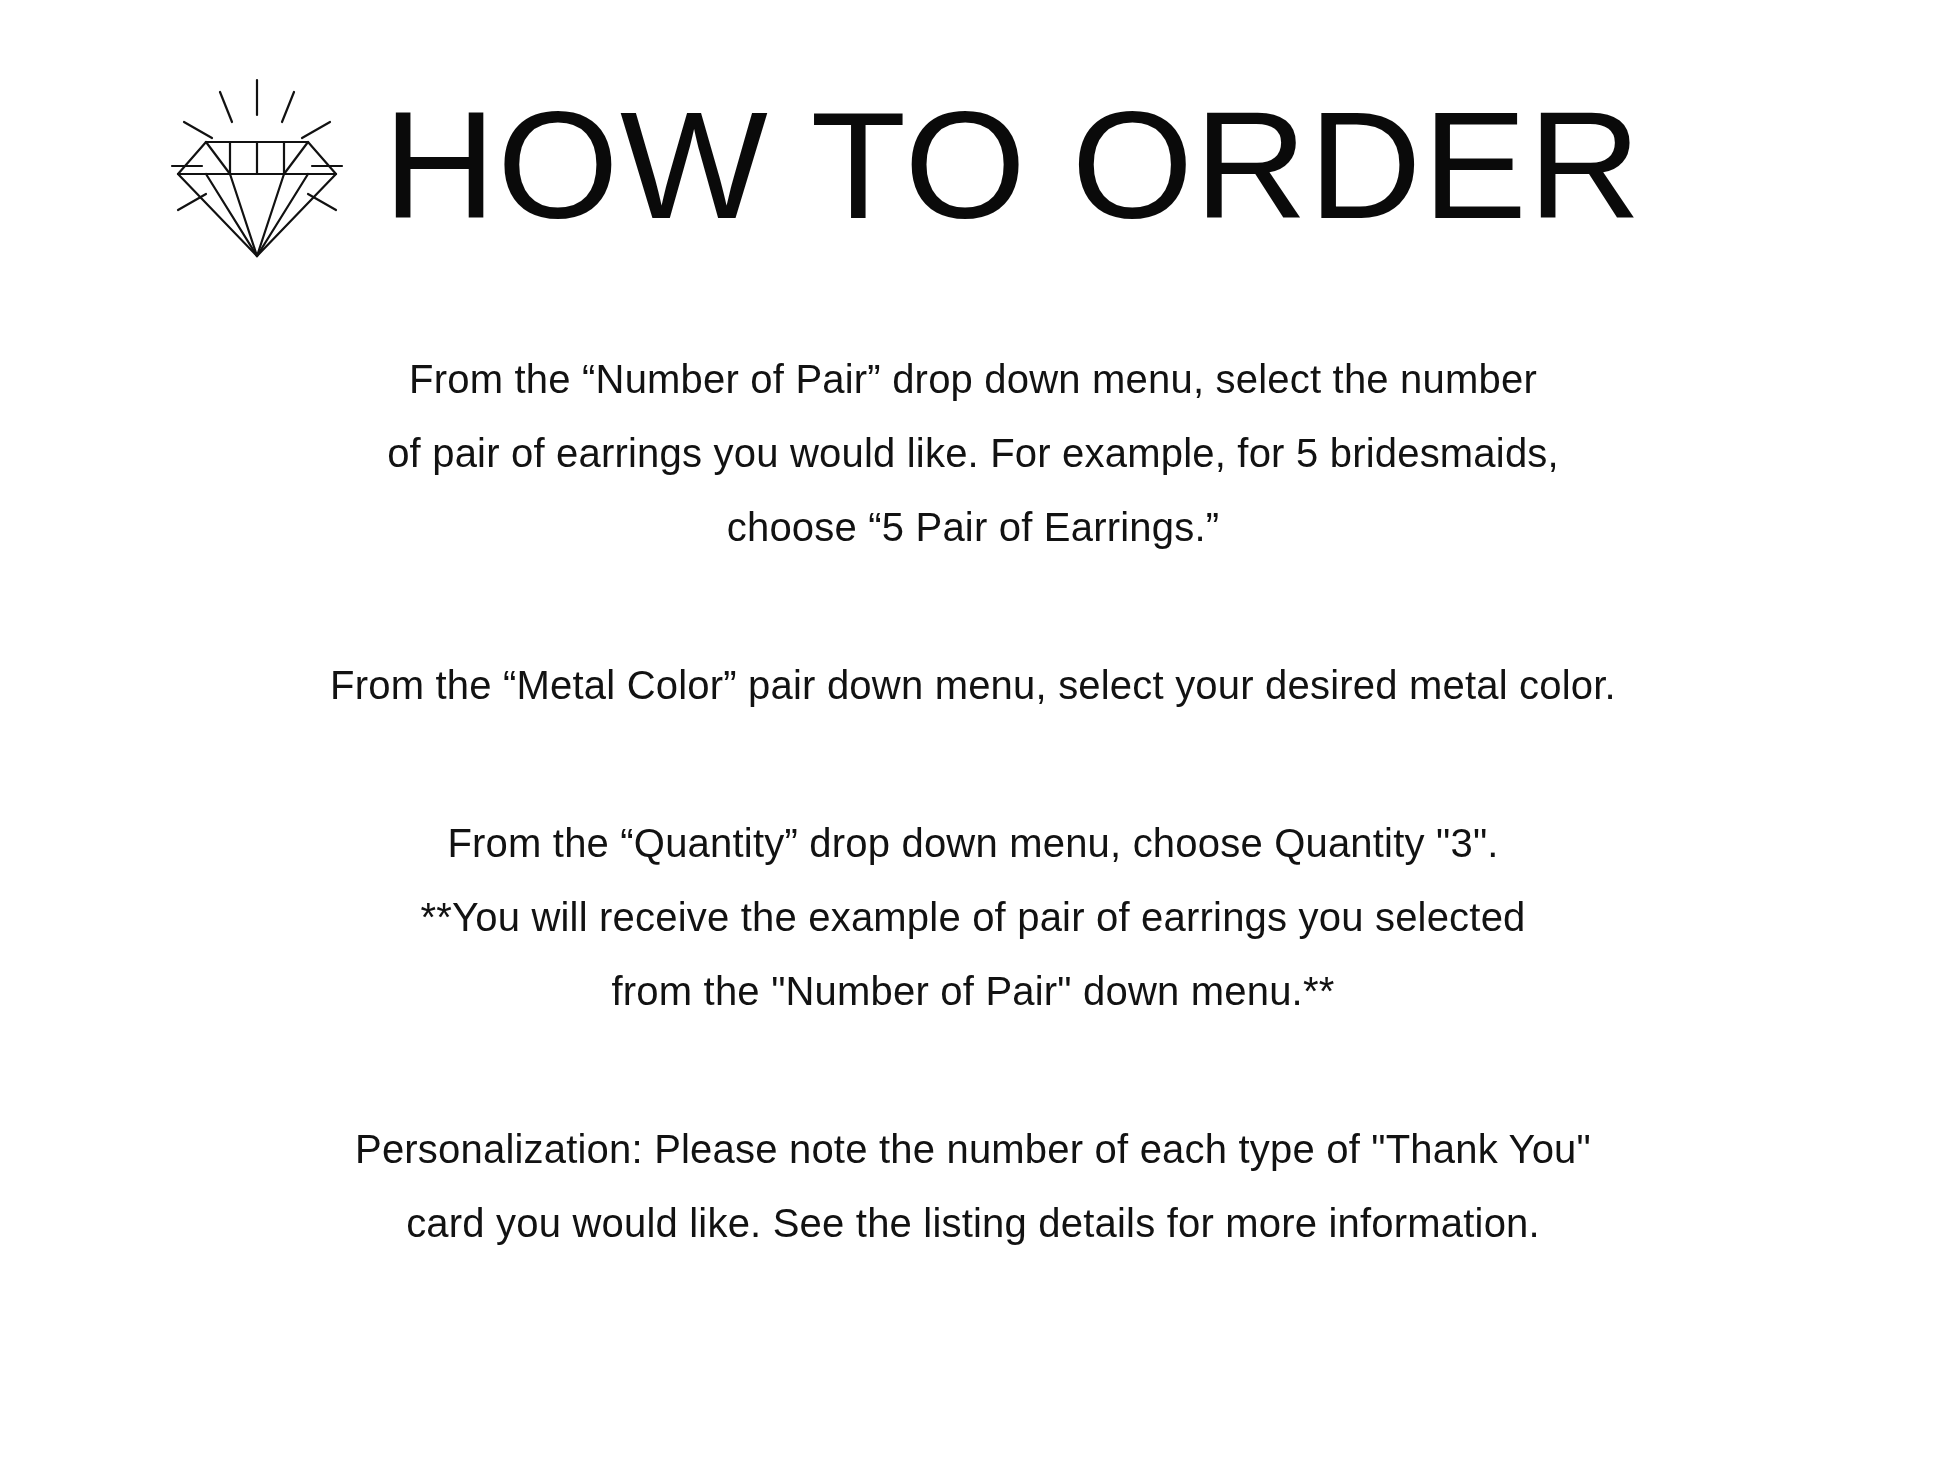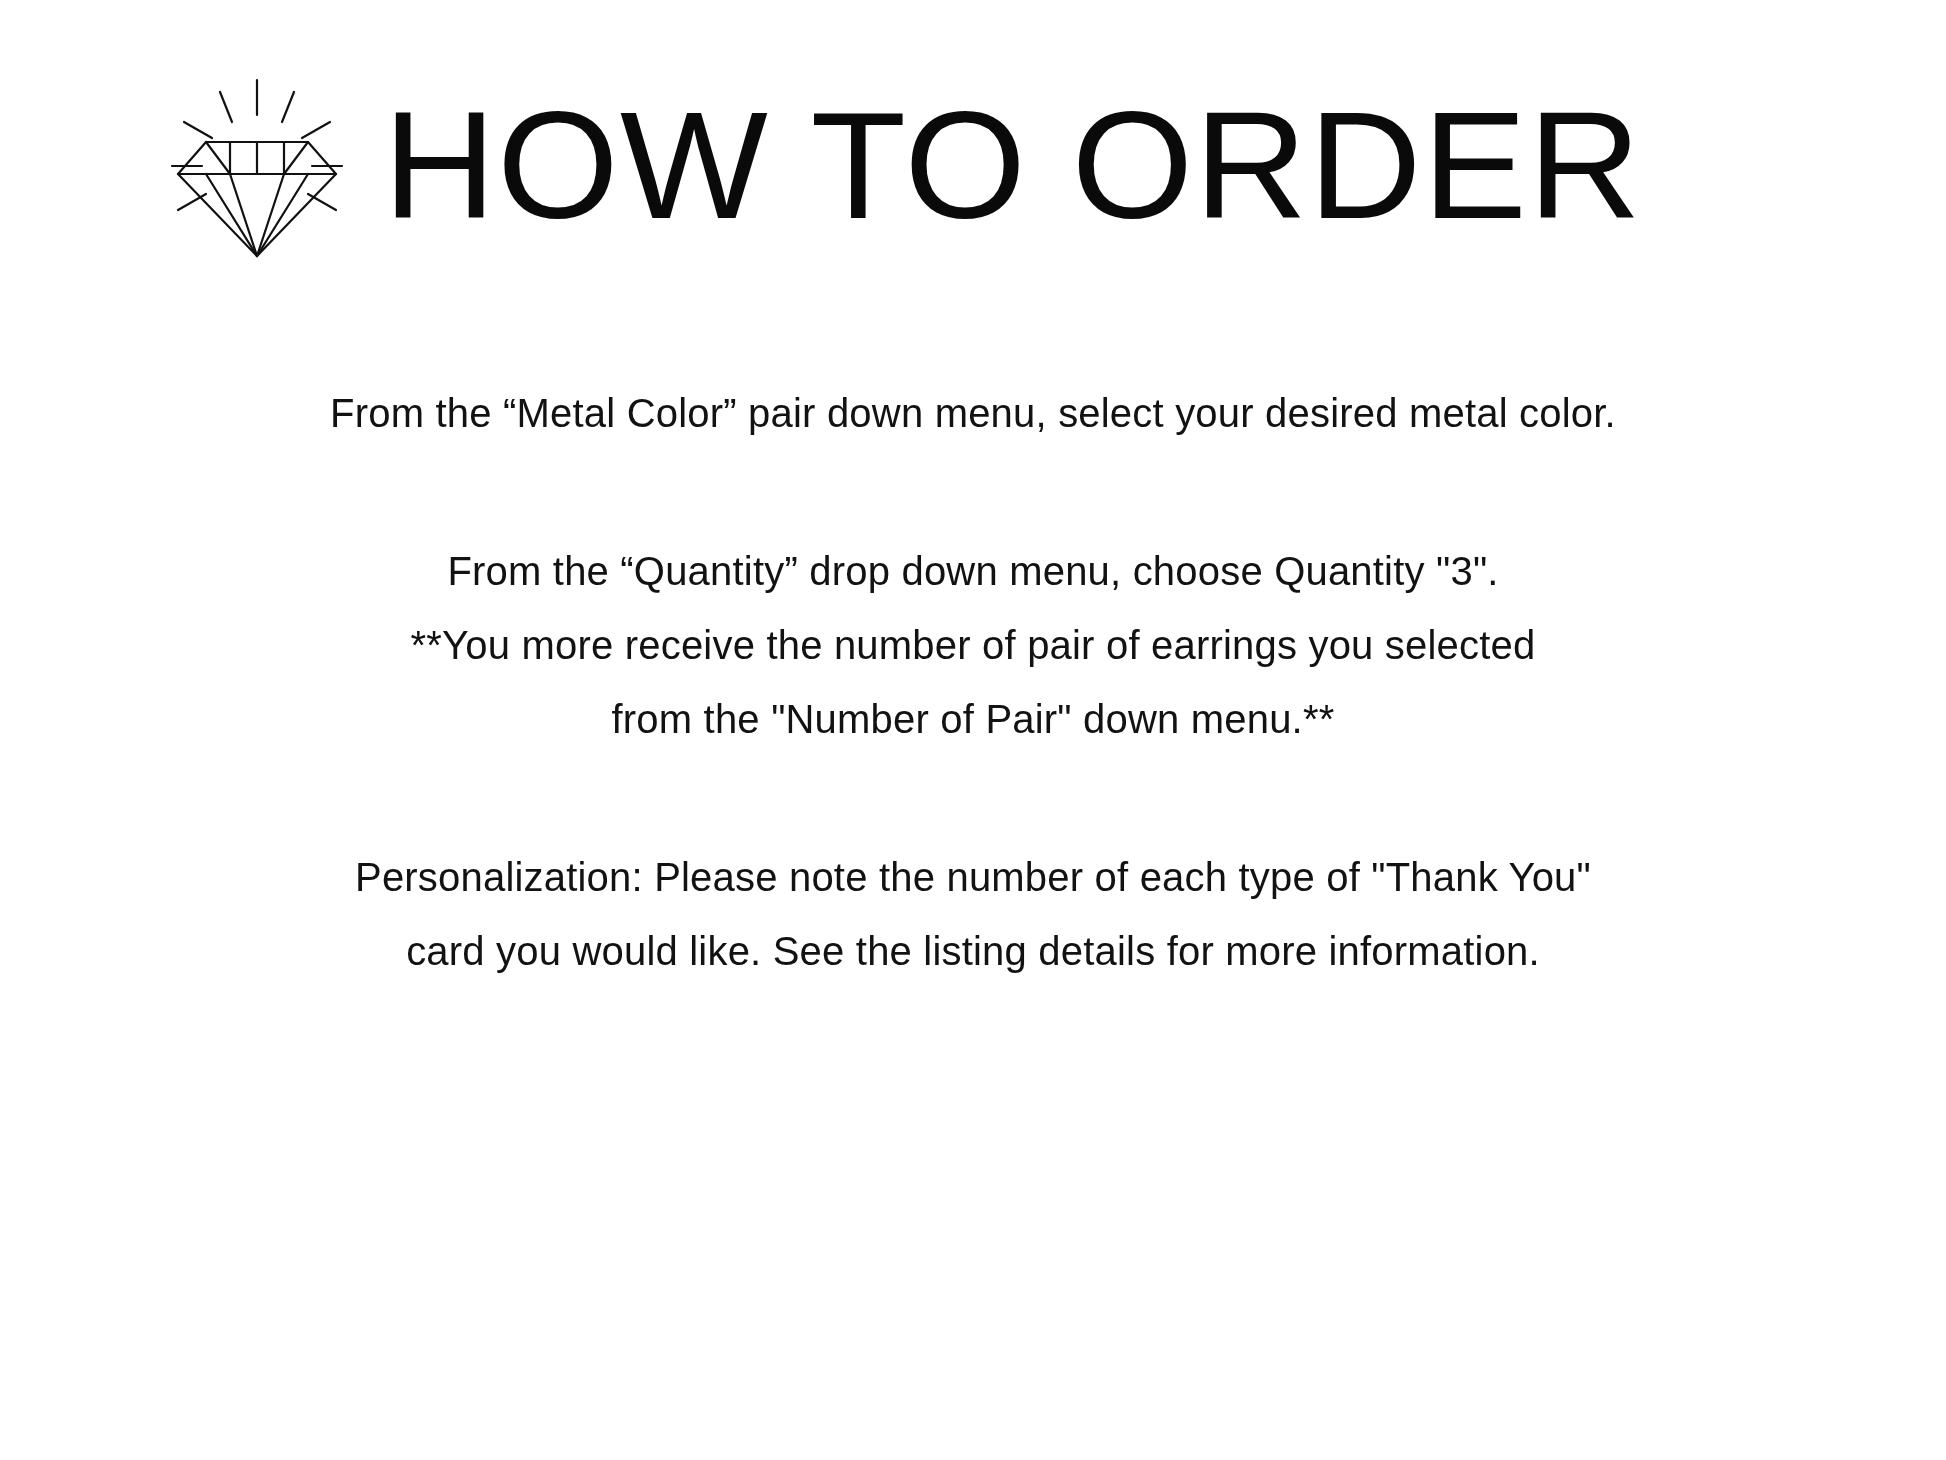--- a/index.html
+++ b/index.html
@@ -109,32 +109,37 @@
           <line x1="56" y1="104" x2="107" y2="186"></line>
           <line x1="158" y1="104" x2="107" y2="186"></line>
         </g>
       </svg>
     </div>
     <div class="title">HOW TO ORDER</div>
   </div>
 
   <div class="content">
 
+    <div class="para">
+      <div class="line">From the “Number of Pair” drop down menu, select the number</div>
+      <div class="line">of pair of earrings you would like. For example, for 5 bridesmaids,</div>
+      <div class="line">choose “5 Pair of Earrings.”</div>
+    </div>
 
     <div class="gap-lg"></div>
 
     <div class="para">
       <div class="line">From the “Metal Color” pair down menu, select your desired metal color.</div>
     </div>
 
     <div class="gap-lg"></div>
 
     <div class="para">
       <div class="line">From the “Quantity” drop down menu, choose Quantity "3".</div>
-      <div class="line">**You more receive the number of pair of earrings you selected</div>
+      <div class="line">**You will receive the example of pair of earrings you selected</div>
       <div class="line">from the "Number of Pair" down menu.**</div>
     </div>
 
     <div class="gap-lg"></div>
 
     <div class="para">
       <div class="line">Personalization: Please note the number of each type of "Thank You"</div>
       <div class="line">card you would like. See the listing details for more information.</div>
     </div>
 

